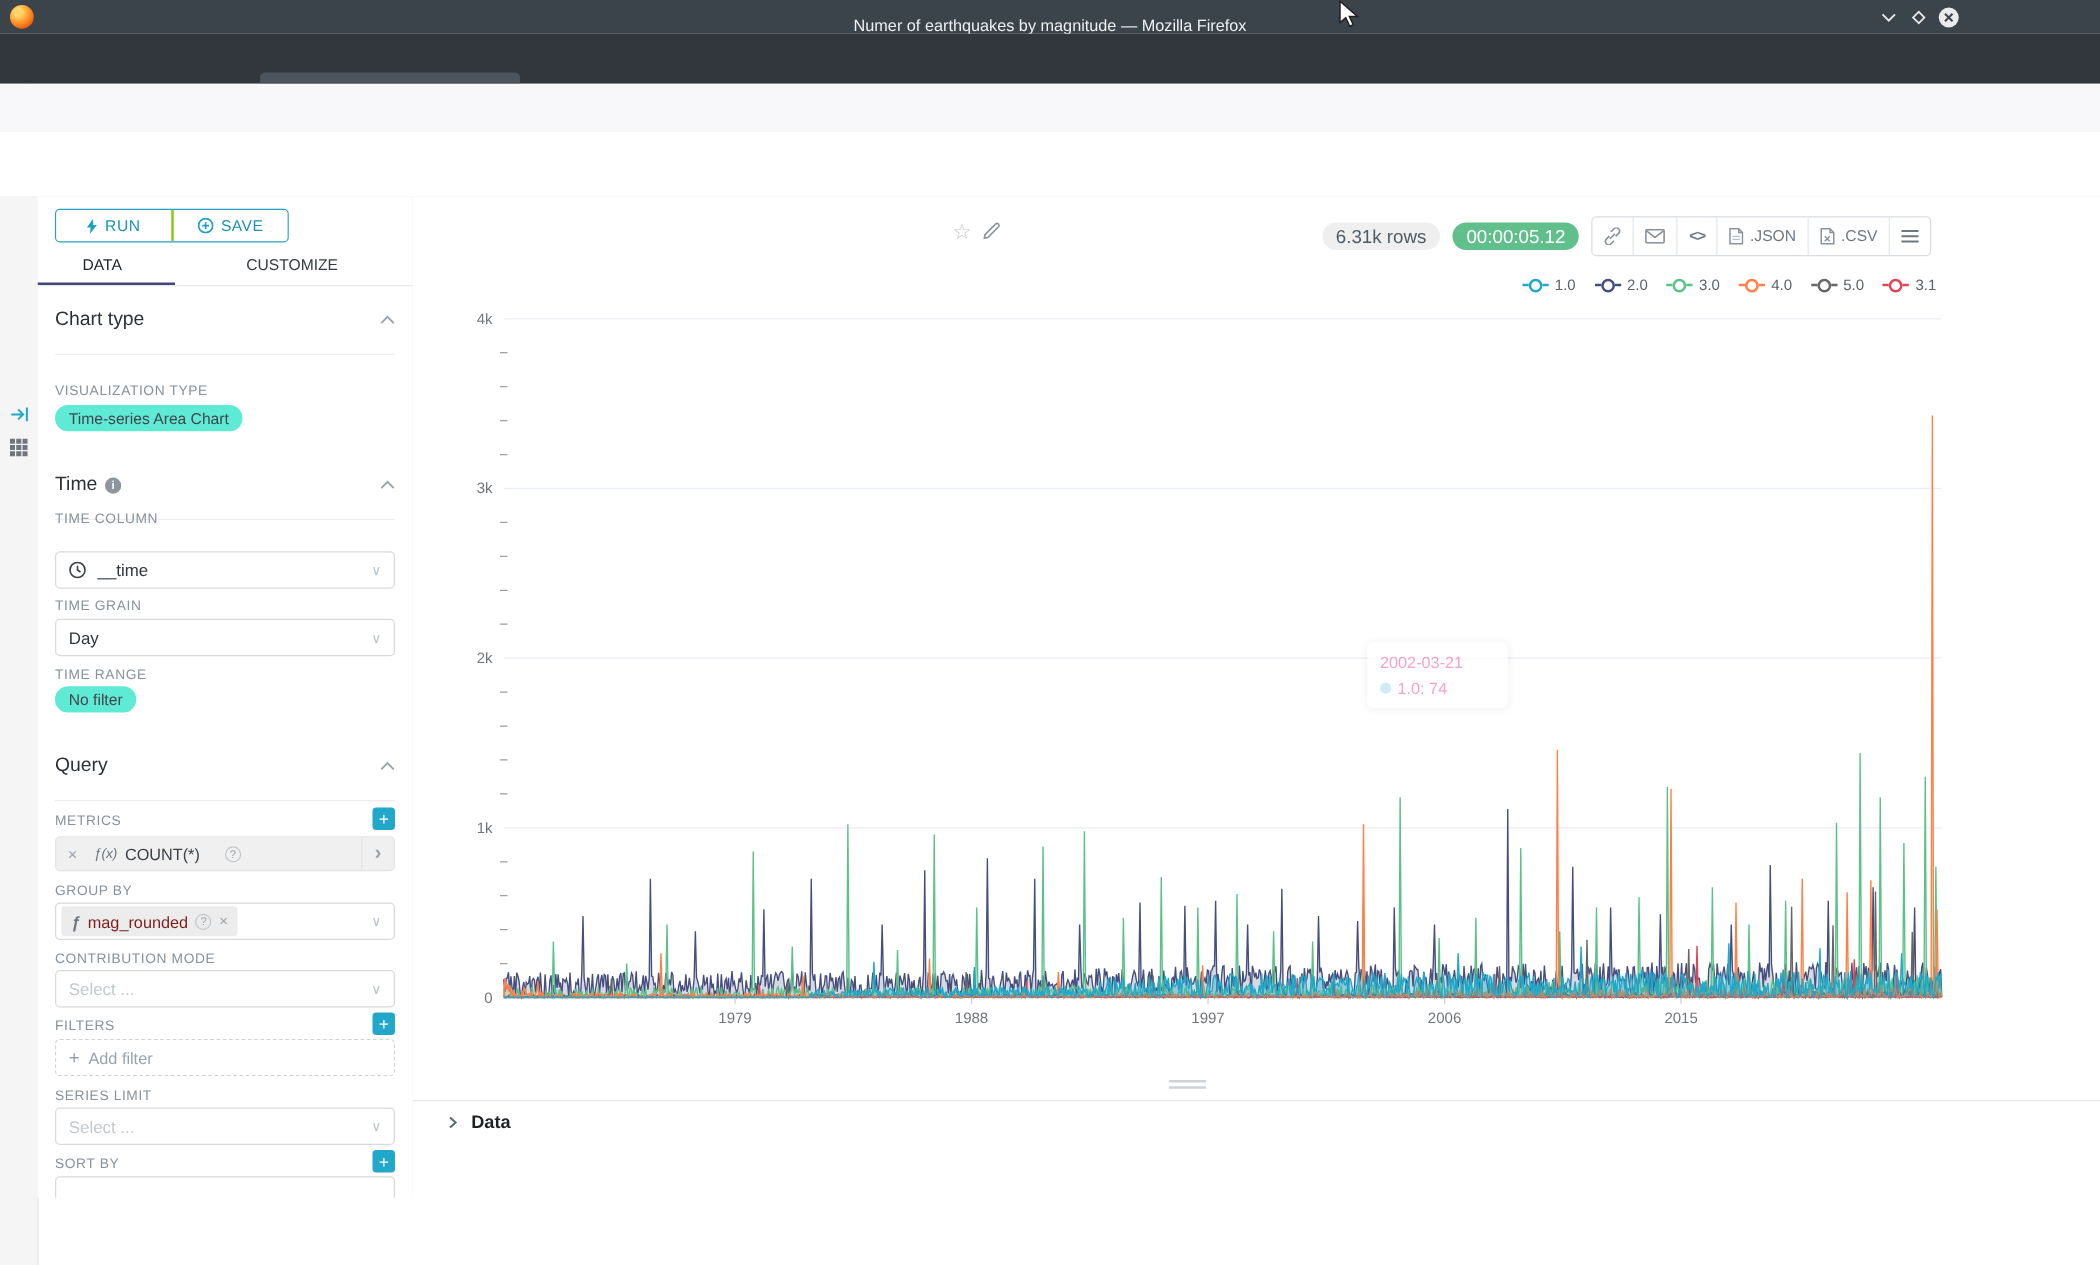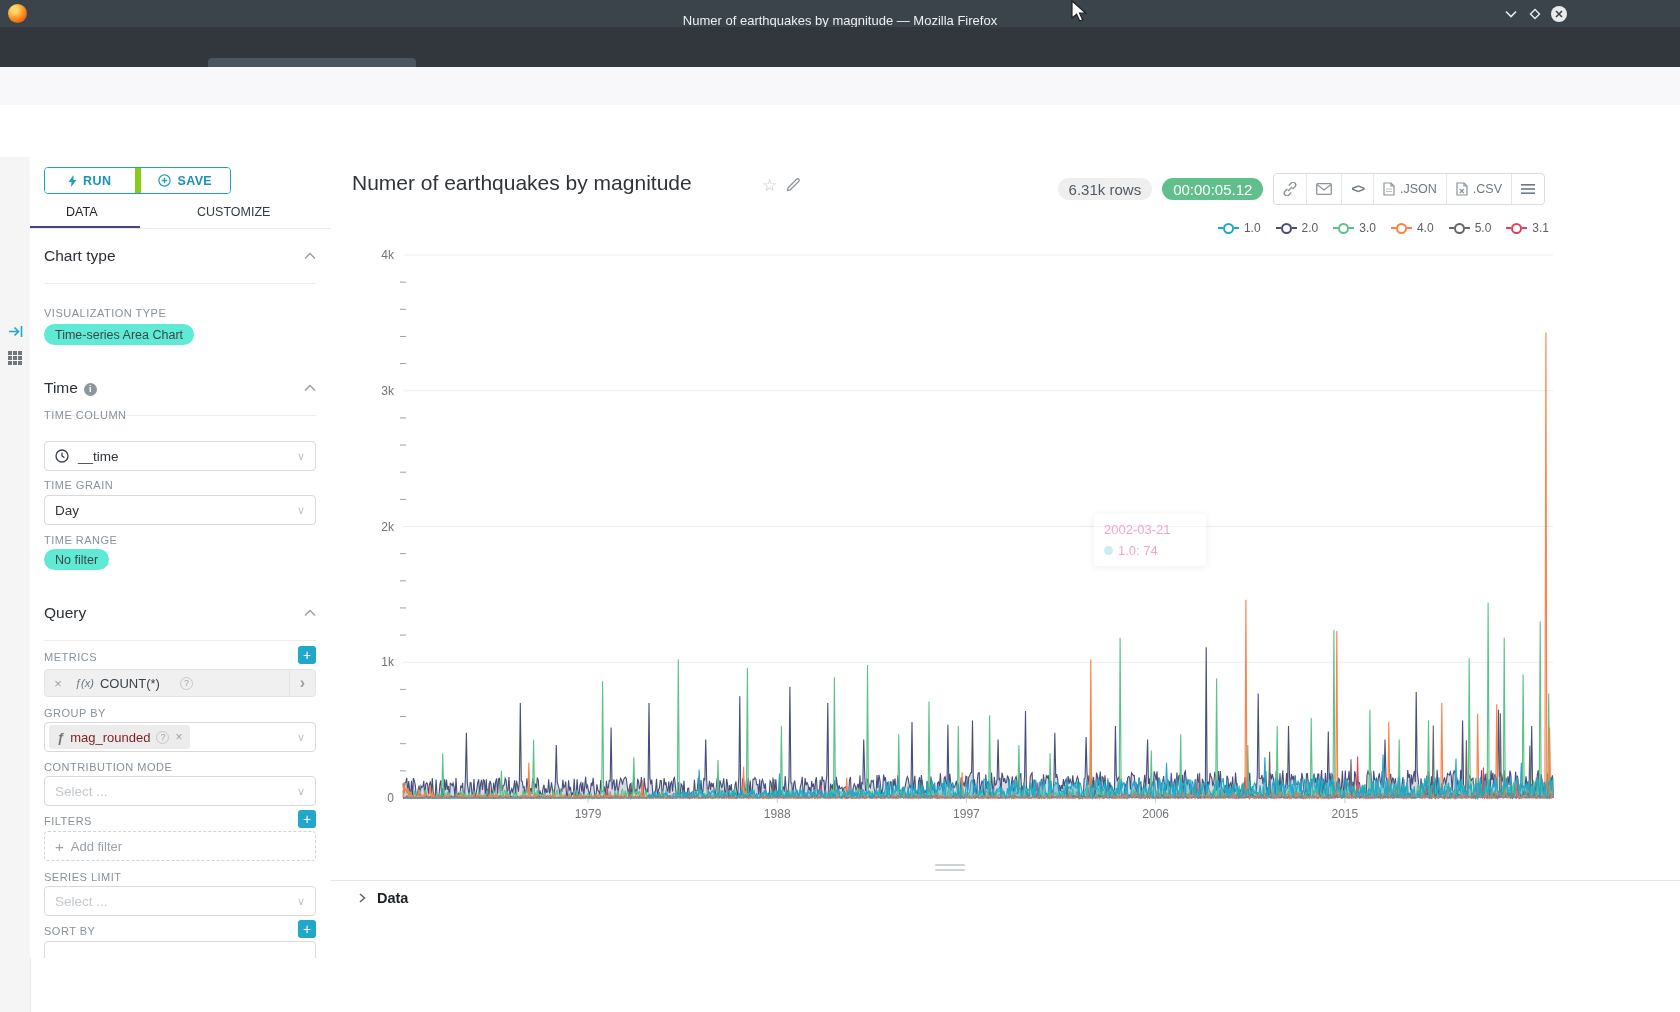--- a/index.html
+++ b/index.html
@@ -43,22 +43,22 @@
   .nav-plus{left:1447px;top:119px;color:#20a7c9;font-size:20px;font-weight:bold}
   .nav-settings{left:1491px;top:123px;font-size:15px;color:#454e57}
   
   .rail{left:0;top:157px;width:30px;height:855px;background:#f5f5f6;border-right:1px solid #e8e8e8}
   
   .cpanel{left:30px;top:157px;width:300px;height:801px;background:#fff;border-right:1px solid #e6e6e6;overflow:hidden}
   .cpanel *{box-sizing:border-box}
   .btngroup{position:absolute;left:14px;top:10px;width:187px;height:27px;border:1px solid #1fa0c0;border-radius:4px;
     display:flex;overflow:hidden}
   .btngroup .b{flex:1;display:flex;align-items:center;justify-content:center;gap:6px;background:#fff;
-    color:#1a93b4;font-size:12.5px;font-weight:bold;letter-spacing:.4px}
-  .btngroup .b+.b{border-left:6px solid #84cc16}
+    color:#1a93b4;font-size:12.5px;font-weight:normal;letter-spacing:.4px}
+  .btngroup .b+.b{border-left:2px solid #84cc16}
   .ptab{position:absolute;top:48px;font-size:12.5px;color:#20262b}
   .ptab-ind{position:absolute;left:0;top:69px;width:110px;height:2px;background:#45457e}
   .pdivider{position:absolute;left:0;top:71px;width:300px;border-top:1px solid #e8e8e8}
   .sect{position:absolute;left:14px;font-size:15.5px;color:#2b3137}
   .sect-chev{position:absolute;left:274px;width:12px;height:12px;color:#9aa2a9}
   .hr{position:absolute;left:14px;width:272px;border-top:1px solid #ededed}
   .lbl{position:absolute;left:14px;font-size:11px;letter-spacing:.5px;color:#87929a}
   .pill{position:absolute;left:14px;height:21px;background:#5eead4;border-radius:10.5px;display:inline-flex;
     align-items:center;padding:0 11px;font-size:12.5px;color:#3f464d}
   .select{position:absolute;left:14px;width:272px;height:30px;border:1px solid #d9d9d9;border-radius:4px;
@@ -368,21 +368,20 @@
     <span class="ph">Select ...</span>
     <span class="chev">∨</span>
   </div>
 
   <span class="lbl" style="top:768px">SORT BY</span>
   <span class="plus-btn" style="left:268px;top:763px">+</span>
   <div class="select" style="top:784px"></div>
 </div>
 
 <div class="abs chpanel">
-  <span class="ch-title">Numer of earthquakes by magnitude</span>
   <span class="ch-star" style="left:432px">☆</span>
   <span class="ch-pencil" style="left:456px">
     <svg class="icon" width="15" height="15" viewBox="0 0 15 15">
         <path d="M1.5 13.5 2 10.8 10.8 2a1.6 1.6 0 0 1 2.2 2.2L4.2 13z" fill="none" stroke="#8a939b" stroke-width="1.3"></path>
       </svg>
     </span>
 
   <div class="hdr-right">
     <span class="badge rows">6.31k rows</span>
     <span class="badge timer">00:00:05.12</span>

